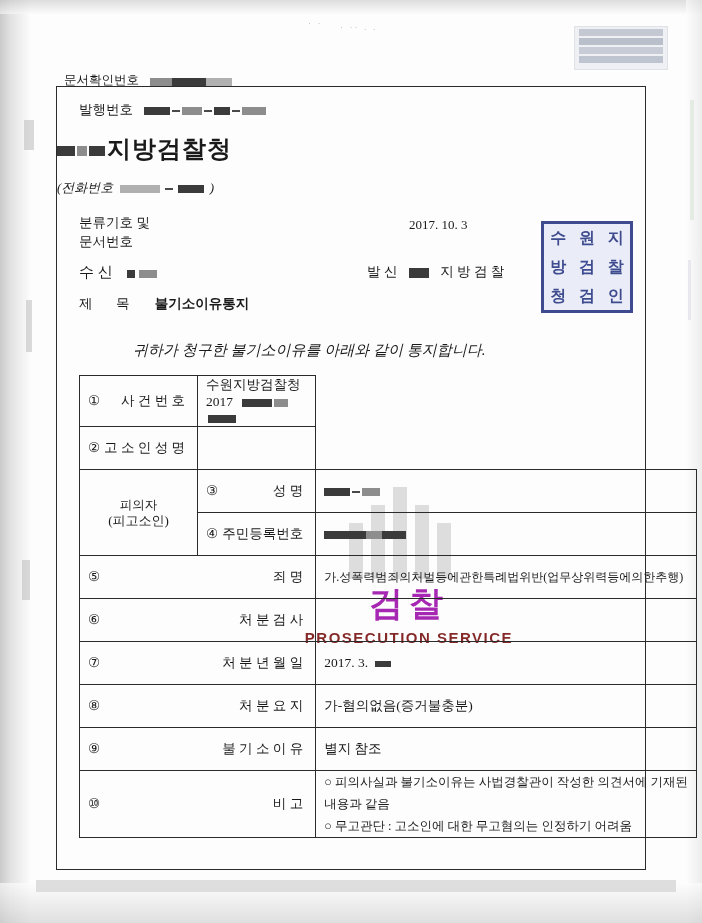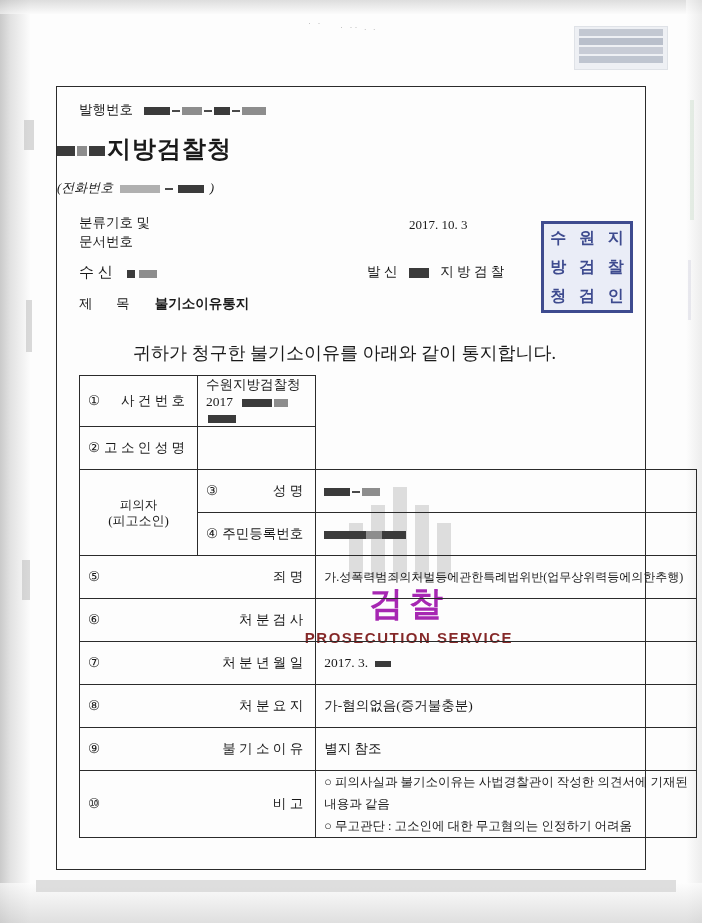--- a/index.html
+++ b/index.html
@@ -197,21 +197,22 @@
     left: 22px; top: 208px;
     font-size: 13.5px;
     white-space: nowrap;
   }
   .subject-line .lbl { letter-spacing: 10px; margin-top: 15px; }
   .subject-line .val { font-weight: bold; margin-left: 12px; }
 
   .lead-sentence {
     position: absolute;
     left: 76px; top: 254px;
-    font-size: 18px;
+    font-size: 15px;
+    font-style: italic;
   }
 
   
   .seal {
     position: absolute;
     left: 484px; top: 134px;
     width: 86px; height: 86px;
     border: 3px solid #2e3c86;
     background: #e9ecf7;
     color: #2e3c86;
@@ -345,20 +346,26 @@
     <span class="m2">· ·· . .</span>
   </div>
 
   <div class="tr-stamp">
     <div class="line l1"></div>
     <div class="line l2"></div>
     <div class="line l3"></div>
     <div class="line l4"></div>
   </div>
 
+  <div class="doc-confirm">
+    <span>문서확인번호</span>
+    <span class="redact">
+      <span class="bar grey" style="width:22px;"></span><span class="bar" style="width:34px;"></span><span class="bar light" style="width:26px;"></span>
+    </span>
+  </div>
 
   <div class="doc-frame">
 
     <div class="issue-no">
       <span>발행번호</span>
       <span class="redact">
         <span class="bar" style="width:26px;"></span><span class="dash"></span><span class="bar grey" style="width:20px;"></span><span class="dash"></span><span class="bar" style="width:16px;"></span><span class="dash"></span><span class="bar grey" style="width:24px;"></span>
       </span>
     </div>
 

